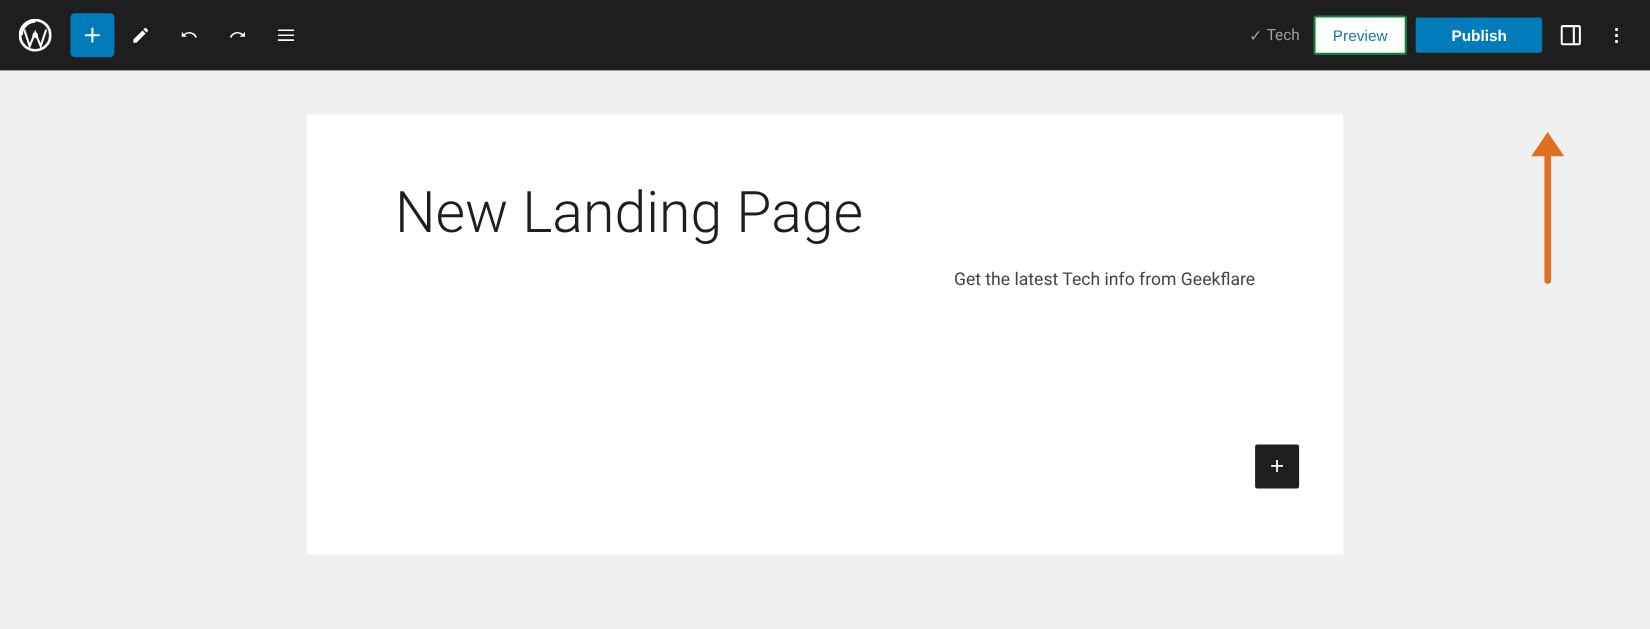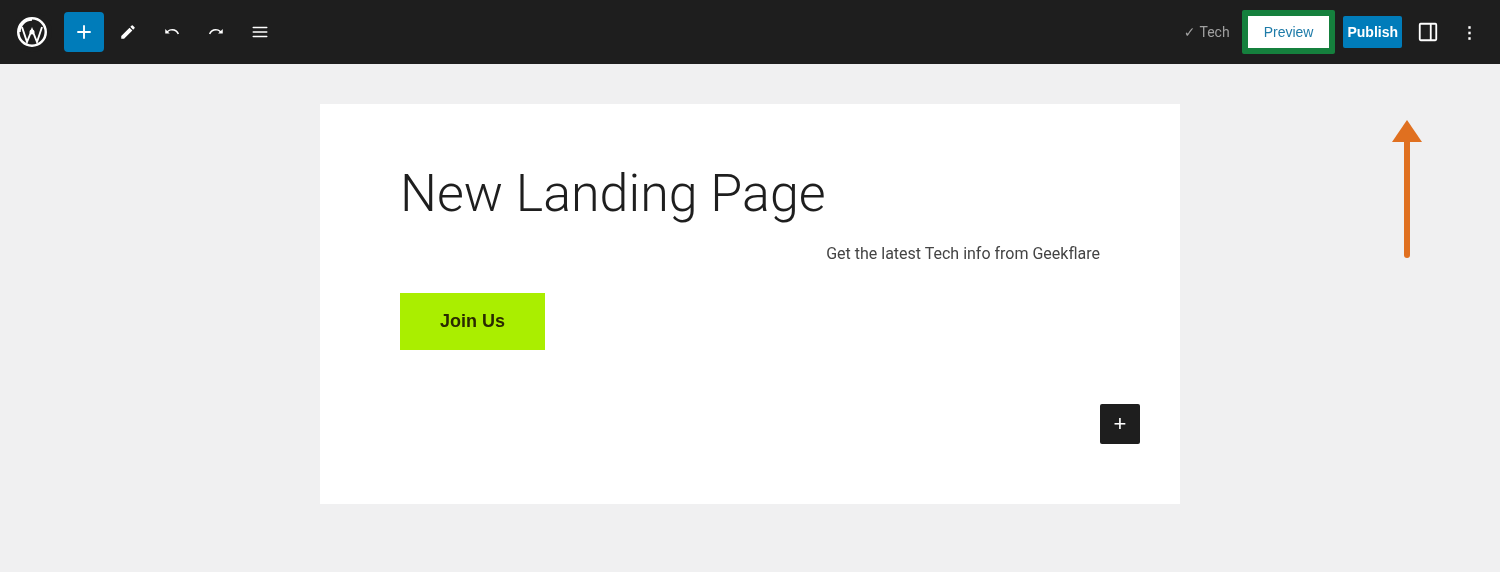--- a/index.html
+++ b/index.html
@@ -85,32 +85,32 @@
       display: flex;
       align-items: center;
       gap: 4px;
       color: #a0a0a0;
       font-size: 14px;
       margin-right: 8px;
     }
 
     .preview-btn {
       padding: 8px 16px;
-      border: 6px solid #15803d;
+      border: 2px solid #15803d;
       background: #fff;
       color: #1e7ba8;
       font-size: 14px;
       font-weight: 500;
       border-radius: 2px;
       cursor: pointer;
       margin-right: 4px;
     }
 
     .publish-btn {
-      padding: 8px 4px;
+      padding: 8px 32px;
       background: #007cba;
       color: #fff;
       font-size: 14px;
       font-weight: 600;
       border: none;
       border-radius: 2px;
       cursor: pointer;
       margin-right: 4px;
     }
 
@@ -147,21 +147,21 @@
       height: calc(572px - 64px);
       display: flex;
       align-items: flex-start;
       justify-content: center;
       padding: 40px 20px;
       position: relative;
     }
 
     .page-content {
       background: #fff;
-      width: 860px;
+      width: 942px;
       min-height: 400px;
       padding: 60px 80px 60px 80px;
       position: relative;
     }
 
     .page-title {
       font-size: 52px;
       font-weight: 300;
       color: #1e1e1e;
       margin-bottom: 20px;
@@ -306,23 +306,20 @@
   </button>
 
 </div>
 
 <div class="editor-area">
 
   <div class="page-content">
 
     <h1 class="page-title">New Landing Page</h1>
     <p class="page-subtitle">Get the latest Tech info from Geekflare</p>
-    <button class="join-btn">
-      <span>Join Us</span>
-    </button>
 
     <button class="add-block-btn">
       <span>+</span>
     </button>
 
   </div>
 
   <div class="arrow-annotation">
     <div class="arrow-head"></div>
     <div class="arrow-shaft"></div>

